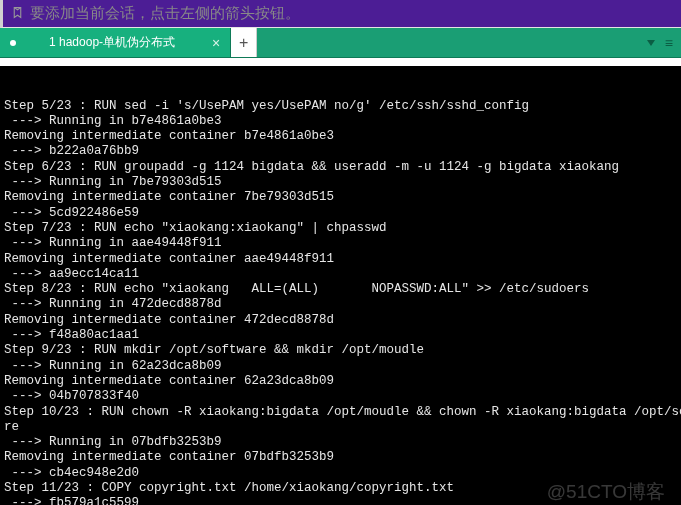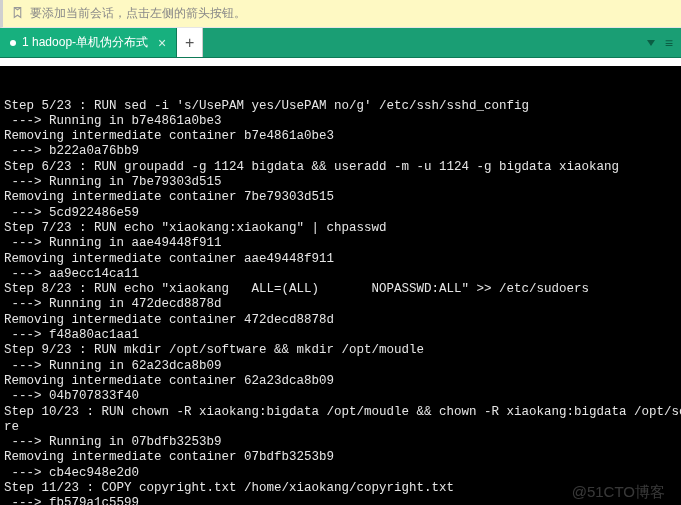--- a/index.html
+++ b/index.html
@@ -1,32 +1,32 @@
 <!DOCTYPE html>
 <html><head>
   <meta charset="utf-8">
   <style>
     * { margin: 0; padding: 0; box-sizing: border-box; }
     body { width: 681px; height: 505px; font-family: "Microsoft YaHei", Arial, sans-serif; background: #fff; overflow: hidden; position: relative; }
     
-    .hint-bar { display: flex; align-items: center; height: 28px; padding: 0 8px; background: #fef9c3; border-bottom: 1px solid #e5e5e5; border-left: 3px solid #d0d0d0; color: #888; font-size: 12px; }
+    .hint-bar { display: flex; align-items: center; height: 28px; padding: 0 8px; background: #4c1d95; border-bottom: 1px solid #e5e5e5; border-left: 3px solid #d0d0d0; color: #888; font-size: 15px; }
     .hint-bar .bookmark-icon { margin-right: 6px; font-size: 13px; }
     
     .tab-strip { display: flex; align-items: stretch; height: 30px; background: #1a9e74; border-bottom: 1px solid #0e7a57; }
-    .tab { display: flex; align-items: center; padding: 0 10px; background: #17b07e; color: #fff; font-size: 12px; border-right: 1px solid #0e7a57; cursor: pointer; }
+    .tab { display: flex; align-items: center; padding: 0 10px; background: #17b07e; color: #fff; font-size: 12px; border-right: 1px solid #0e7a57; cursor: pointer; gap: 27px; }
     .tab .dot { width: 6px; height: 6px; border-radius: 50%; background: #fff; margin-right: 6px; }
     .tab .close { margin-left: 10px; color: #d9f3e8; font-size: 14px; line-height: 1; }
     .add-tab { display: flex; align-items: center; justify-content: center; width: 26px; background: #fff; color: #555; font-size: 16px; cursor: pointer; border-right: 1px solid #ccc; }
     .tab-strip-right { margin-left: auto; display: flex; align-items: center; padding-right: 8px; gap: 10px; }
     .tri-down { width: 0; height: 0; border-left: 4px solid transparent; border-right: 4px solid transparent; border-top: 6px solid #0b5e44; cursor: pointer; }
     .menu-icon { color: #0b5e44; font-size: 14px; cursor: pointer; line-height: 1; }
     
     .terminal { background: #000; color: #e6e6e6; font-family: Consolas, "Courier New", monospace; font-size: 12.5px; line-height: 15.3px; padding: 2px 4px 4px 4px; height: 447px; white-space: pre; overflow: hidden; position: relative; margin-top: 8px; }
     
-    .watermark { position: absolute; right: 16px; bottom: 14px; color: rgba(255,255,255,0.22); font-size: 15px; font-family: Arial, sans-serif; pointer-events: none; }
+    .watermark { position: absolute; right: 16px; bottom: 14px; color: rgba(255,255,255,0.22); font-size: 19px; font-family: Arial, sans-serif; pointer-events: none; }
   </style>
 </head>
 <body>
 
 <div class="hint-bar">
   <span class="bookmark-icon">
     <svg width="13" height="13" viewBox="0 0 24 24" fill="none" stroke="#999" stroke-width="2">
         <path d="M6 3h12v18l-6-4-6 4z"></path>
         <path d="M6 3l6 4 6-4"></path>
       </svg>

